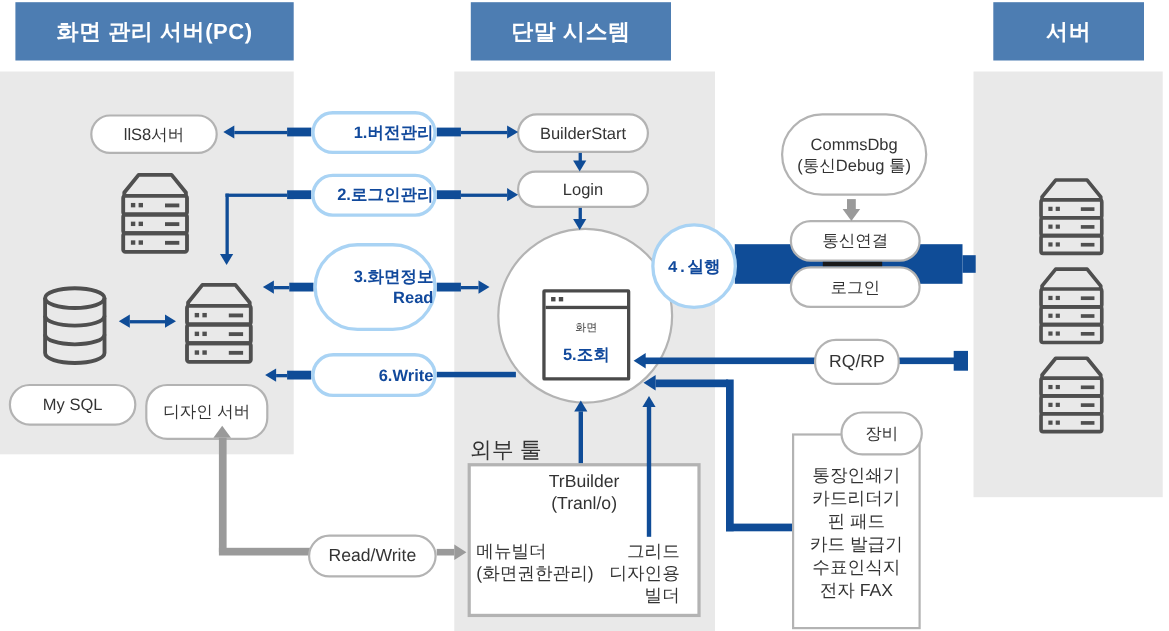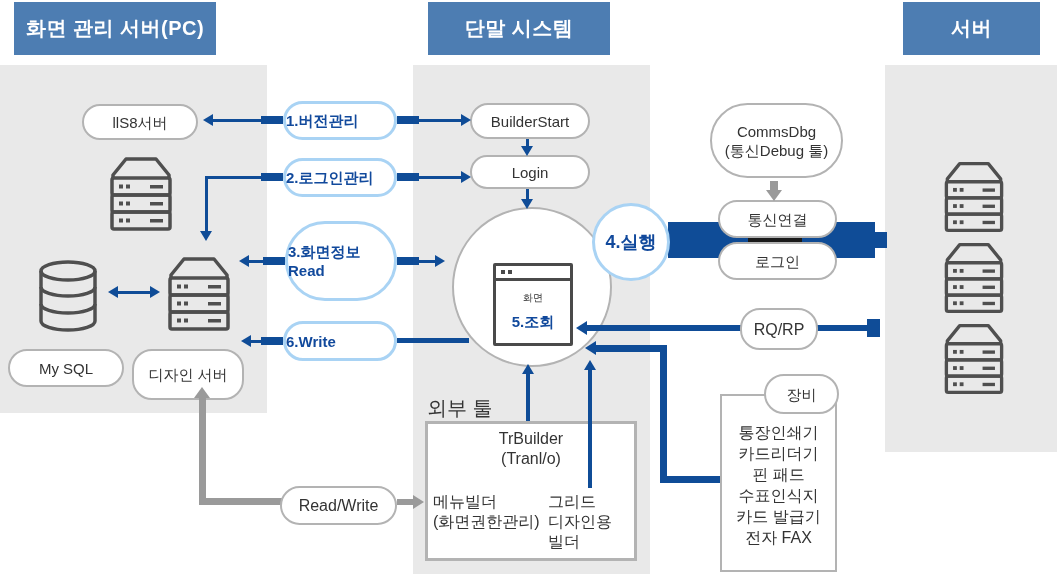--- a/index.html
+++ b/index.html
@@ -6,21 +6,21 @@
   .stage{position:relative;width:1063px;height:574px;background:#fff;overflow:hidden;
          font-family:"Liberation Sans","DejaVu Sans",sans-serif;color:#333;}
   .abs{position:absolute;box-sizing:border-box;}
   .col{background:var(--column-bg,#e9e9e9);}
   .hdr{background:var(--header-bg,#4d7db2);color:#fff;font-weight:bold;font-size:20px;
        display:flex;align-items:center;justify-content:center;letter-spacing:.5px;}
   .pill{background:#fff;border:2px solid var(--gray-border,#b3b3b3);border-radius:20px;
         display:flex;flex-direction:column;align-items:center;justify-content:center;
         font-size:15px;color:#333;text-align:center;line-height:19px;}
   .bpill{background:#fff;border:3px solid var(--light-blue-border,#a9d3f4);border-radius:21px;
-        display:flex;flex-direction:column;align-items:flex-start;justify-content:center;
+        display:flex;flex-direction:column;align-items:flex-end;justify-content:center;
         font-size:15px;font-weight:bold;color:var(--blue-text,#11499c);text-align:center;line-height:19px;}
   .line{background:var(--accent-blue,#0f4c97);}
   .gline{background:var(--gray-arrow,#9a9a9a);}
   .blk{background:var(--black-line,#1a1a1a);}
   .arr{width:0;height:0;}
   .arr.l{border-top:6px solid transparent;border-bottom:6px solid transparent;border-right:10px solid var(--accent-blue,#0f4c97);}
   .arr.r{border-top:6px solid transparent;border-bottom:6px solid transparent;border-left:10px solid var(--accent-blue,#0f4c97);}
   .arr.u{border-left:6px solid transparent;border-right:6px solid transparent;border-bottom:10px solid var(--accent-blue,#0f4c97);}
   .arr.d{border-left:6px solid transparent;border-right:6px solid transparent;border-top:10px solid var(--accent-blue,#0f4c97);}
   .arr.bl{border-top:7px solid transparent;border-bottom:7px solid transparent;border-right:11px solid var(--accent-blue,#0f4c97);}
@@ -72,41 +72,41 @@
           <path d="M3 44 C3 49 15 53 30 53 C45 53 57 49 57 44"></path>
         </g>
       </symbol>
     </defs>
   </svg>
 
   <div class="abs col" style="left:0;top:65px;width:267px;height:348px;"></div>
   <div class="abs col" style="left:413px;top:65px;width:237px;height:509px;"></div>
   <div class="abs col" style="left:885px;top:65px;width:172px;height:387px;"></div>
 
-  <div class="abs hdr" style="left:14px;top:2px;width:202px;height:53px;">
+  <div class="abs hdr" style="left:14px;top:2px;width:253px;height:53px;">
       <span>화면 관리 서버(PC)</span>
     </div>
   <div class="abs hdr" style="left:428px;top:2px;width:182px;height:53px;">
       <span>단말 시스템</span>
     </div>
   <div class="abs hdr" style="left:903px;top:2px;width:137px;height:53px;">
       <span>서버</span>
     </div>
 
   <div class="abs" style="left:427px;top:395px;font-size:20px;">외부 툴</div>
   <div class="abs boxed" style="left:425px;top:421px;width:212px;height:140px;border-width:3px;"></div>
   <div class="abs small" style="left:425px;top:429px;width:212px;text-align:center;">
     <div>TrBuilder</div>
     <div>(Tranl/o)</div>
   </div>
   <div class="abs small" style="left:433px;top:492px;text-align:left;">
     <div>메뉴빌더</div>
     <div>(화면권한관리)</div>
   </div>
-  <div class="abs small" style="left:548px;top:492px;width:70px;text-align:left;">
+  <div class="abs small" style="left:548px;top:492px;width:70px;text-align:right;">
     <div>그리드</div>
     <div>디자인용</div>
     <div>빌더</div>
   </div>
 
   <div class="abs pill" style="left:82px;top:104px;width:116px;height:36px;">
       <span>llS8서버</span>
     </div>
   <svg class="abs" style="left:105px;top:152px;" width="72" height="84">
       <use href="#srv"></use>
@@ -146,22 +146,22 @@
     </svg>
 
   <div class="abs boxed" style="left:720px;top:394px;width:117px;height:178px;"></div>
   <div class="abs pill" style="left:764px;top:374px;width:75px;height:40px;">
       <span>장비</span>
     </div>
   <div class="abs small" style="left:720px;top:422px;width:117px;text-align:center;line-height:21px;">
     <div>통장인쇄기</div>
     <div>카드리더기</div>
     <div>핀 패드</div>
+    <div>카드 발급기</div>
     <div>수표인식지</div>
-    <div>카드 발급기</div>
     <div>전자 FAX</div>
   </div>
 
   <div class="abs line" style="left:668px;top:222px;width:207px;height:36px;"></div>
   <div class="abs line" style="left:875px;top:232px;width:12px;height:16px;"></div>
   <div class="abs pill" style="left:718px;top:200px;width:119px;height:38px;">
       <span>통신연결</span>
     </div>
   <div class="abs pill" style="left:718px;top:242px;width:119px;height:38px;">
       <span>로그인</span>
@@ -172,21 +172,21 @@
   <div class="abs winicon" style="left:493px;top:263px;width:80px;height:83px;">
     <div class="winbar">
         <span class="windot"></span>
         <span class="windot"></span>
       </div>
     <div style="text-align:center;margin-top:10px;font-size:10px;">화면</div>
     <div class="bluetxt" style="text-align:center;margin-top:8px;font-size:15px;">5.조회</div>
   </div>
 
   <div class="abs circle" style="left:592px;top:203px;width:78px;height:78px;border:3px solid var(--light-blue-border,#a9d3f4);display:flex;align-items:center;justify-content:center;">
-    <span class="bluetxt" style="font-size:18px;">4.실행</span>
+    <span class="bluetxt" style="font-size:15px;font-family:Liberation Mono, monospace;">4.실행</span>
   </div>
 
   <div class="abs line" style="left:261px;top:116px;width:22px;height:8px;"></div>
   <div class="abs line" style="left:213px;top:119px;width:48px;height:3px;"></div>
   <div class="abs arr l" style="left:203px;top:114px;"></div>
   <div class="abs line" style="left:397px;top:116px;width:22px;height:8px;"></div>
   <div class="abs line" style="left:419px;top:119px;width:42px;height:3px;"></div>
   <div class="abs arr r" style="left:461px;top:114px;"></div>
 
   <div class="abs line" style="left:261px;top:173px;width:22px;height:8px;"></div>

